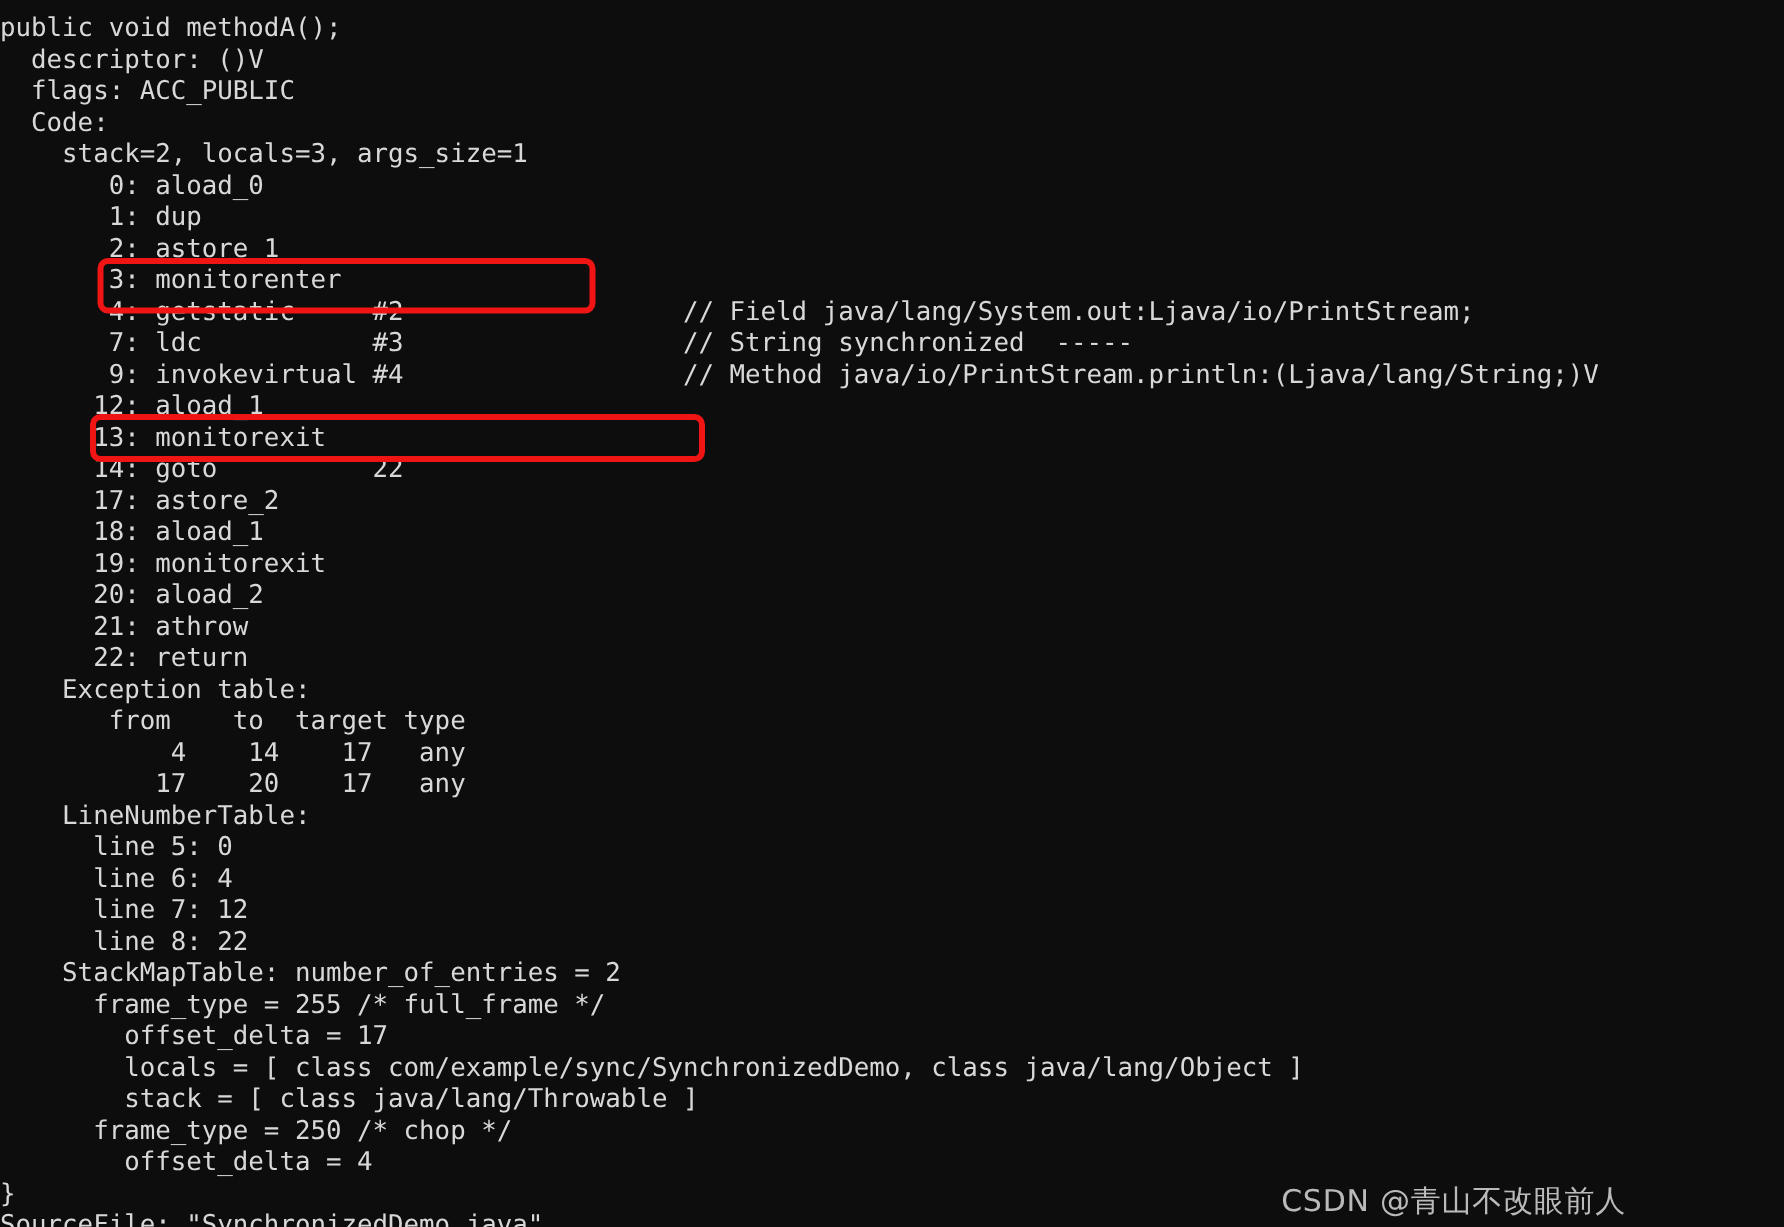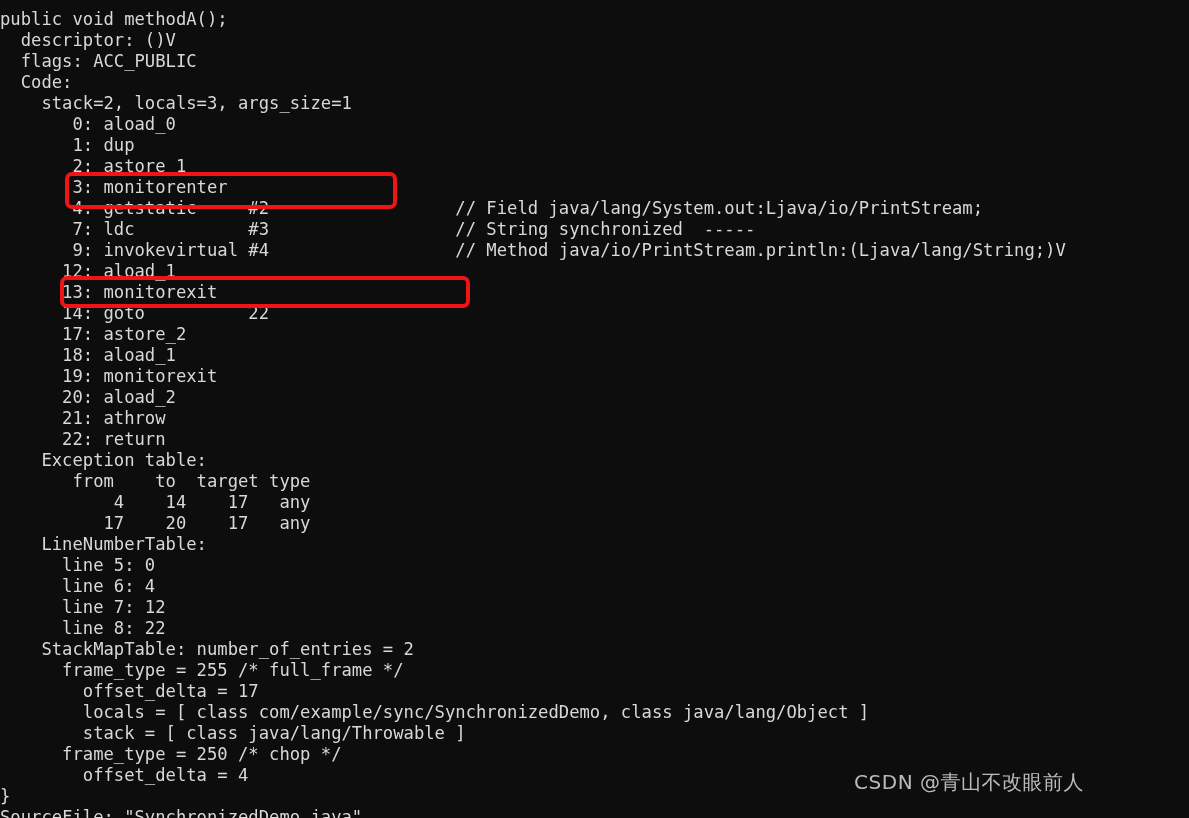--- a/index.html
+++ b/index.html
@@ -58,21 +58,21 @@
     left: 60px;
     top: 276px;
     width: 410px;
     height: 32px;
   }
 
   
   #watermark {
     position: absolute;
     right: 18px;
-    bottom: 22px;
+    bottom: 4px;
     font-family: "DejaVu Sans", "Liberation Sans", sans-serif;
     font-size: 20px;
     color: #c9c9c9;
     letter-spacing: 0.5px;
     opacity: 0.92;
     white-space: nowrap;
   }
 </style>
 </head>
 <body>

